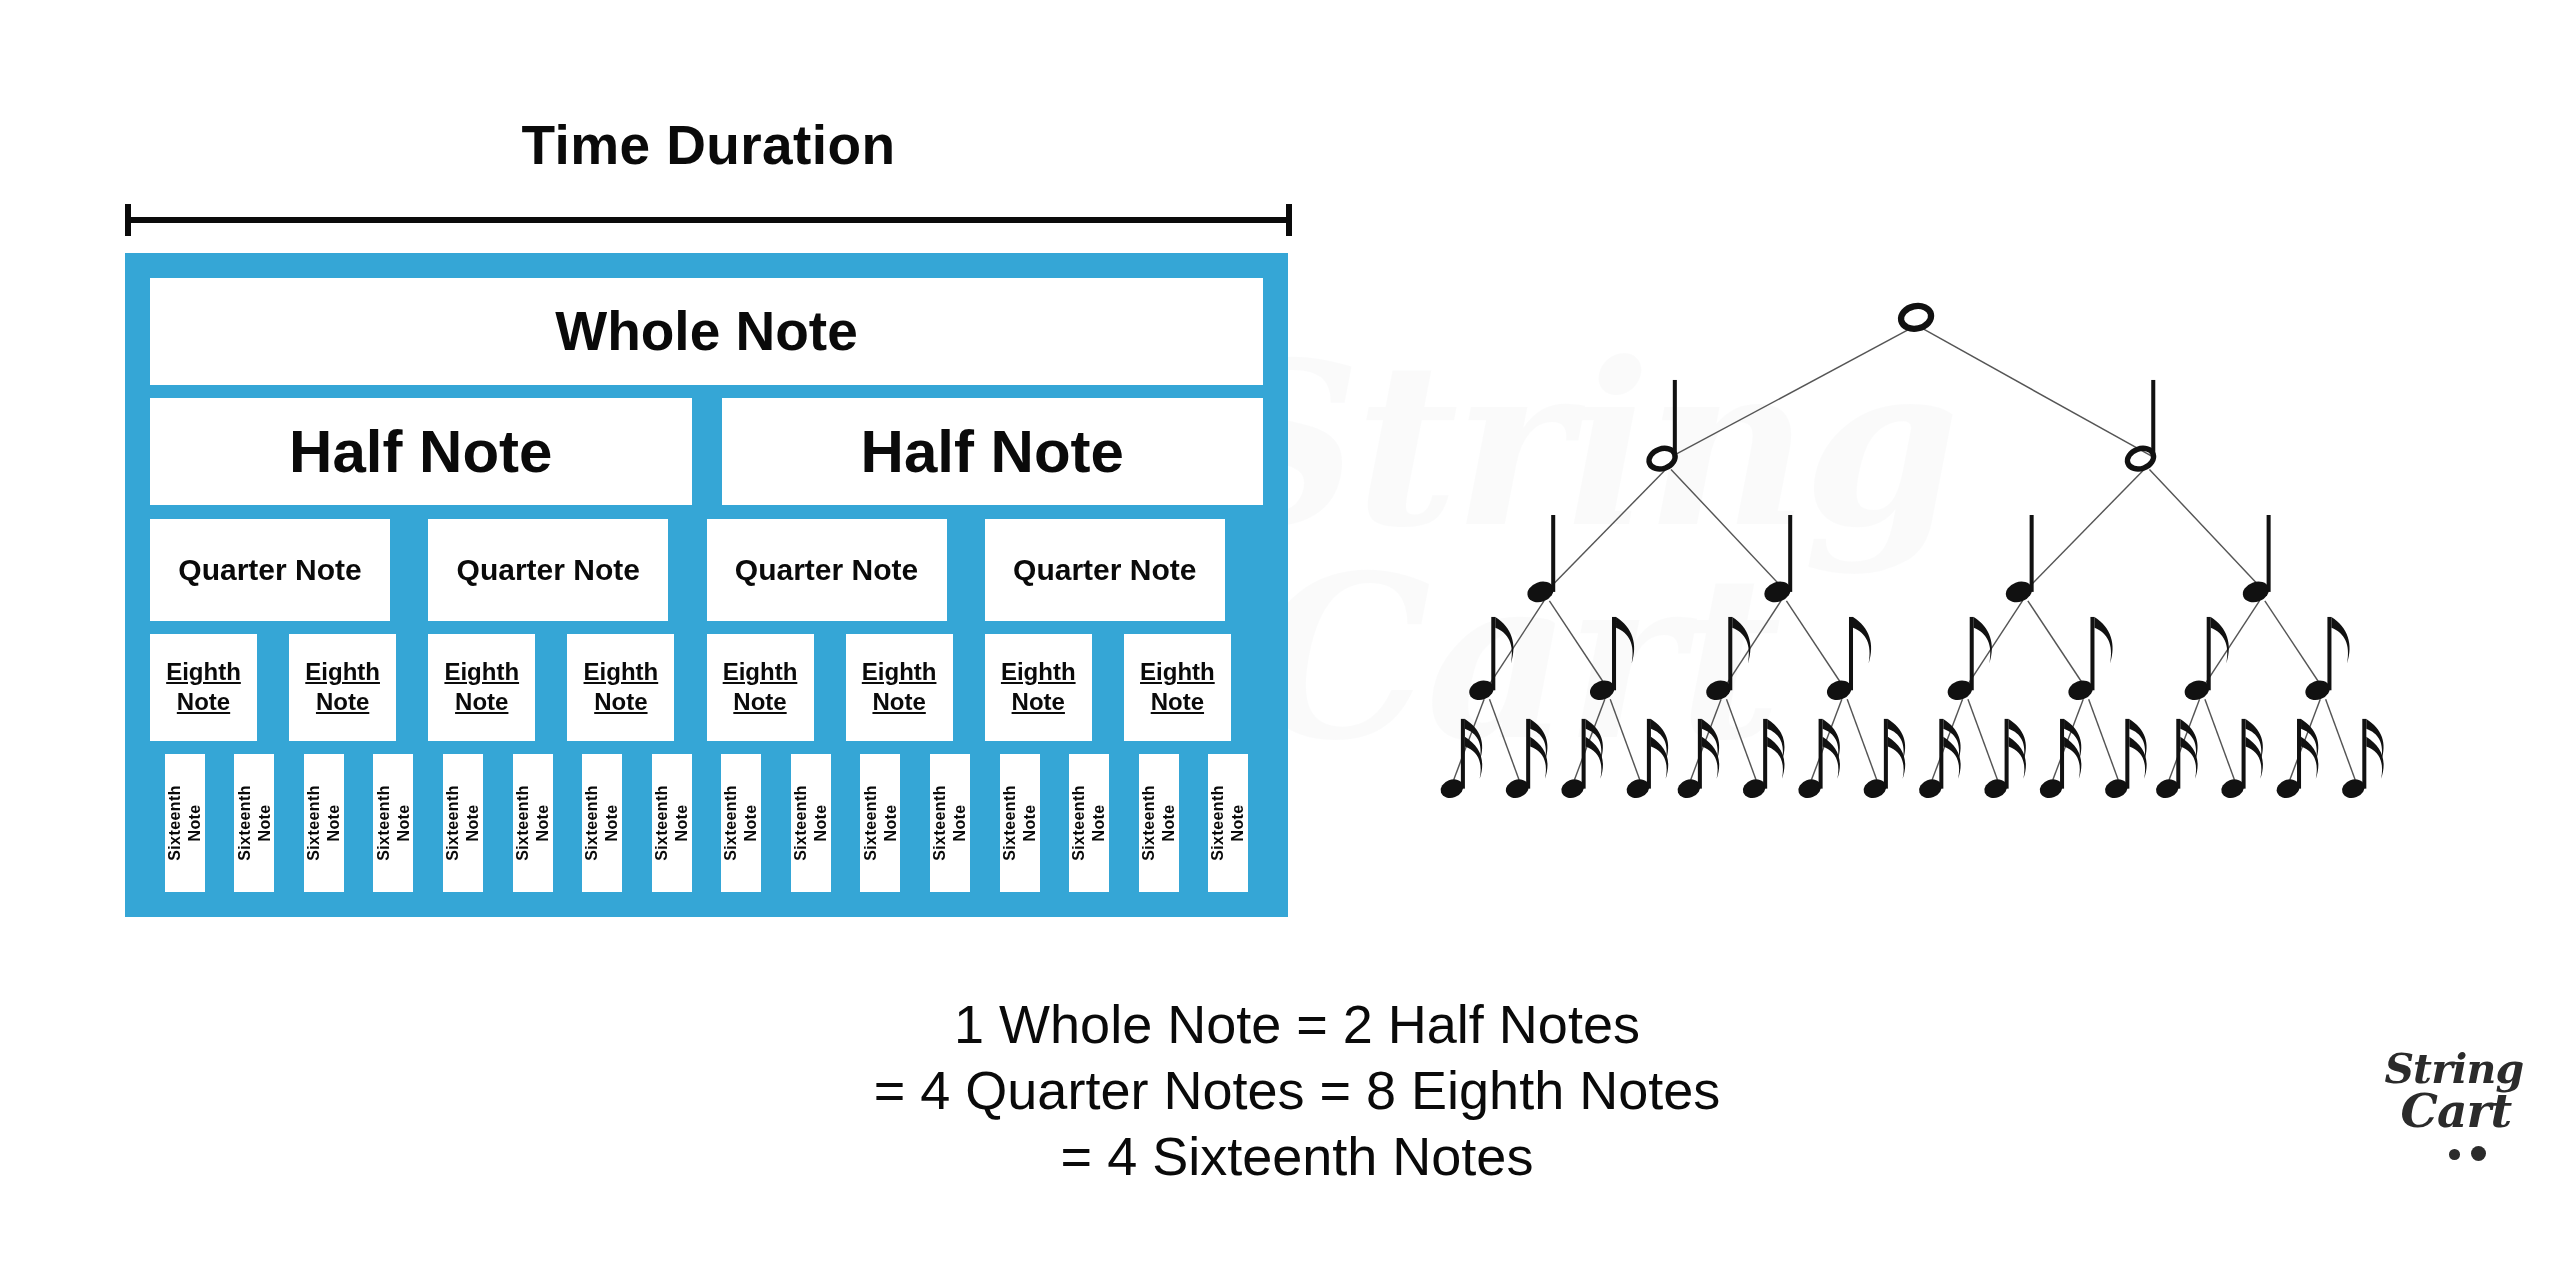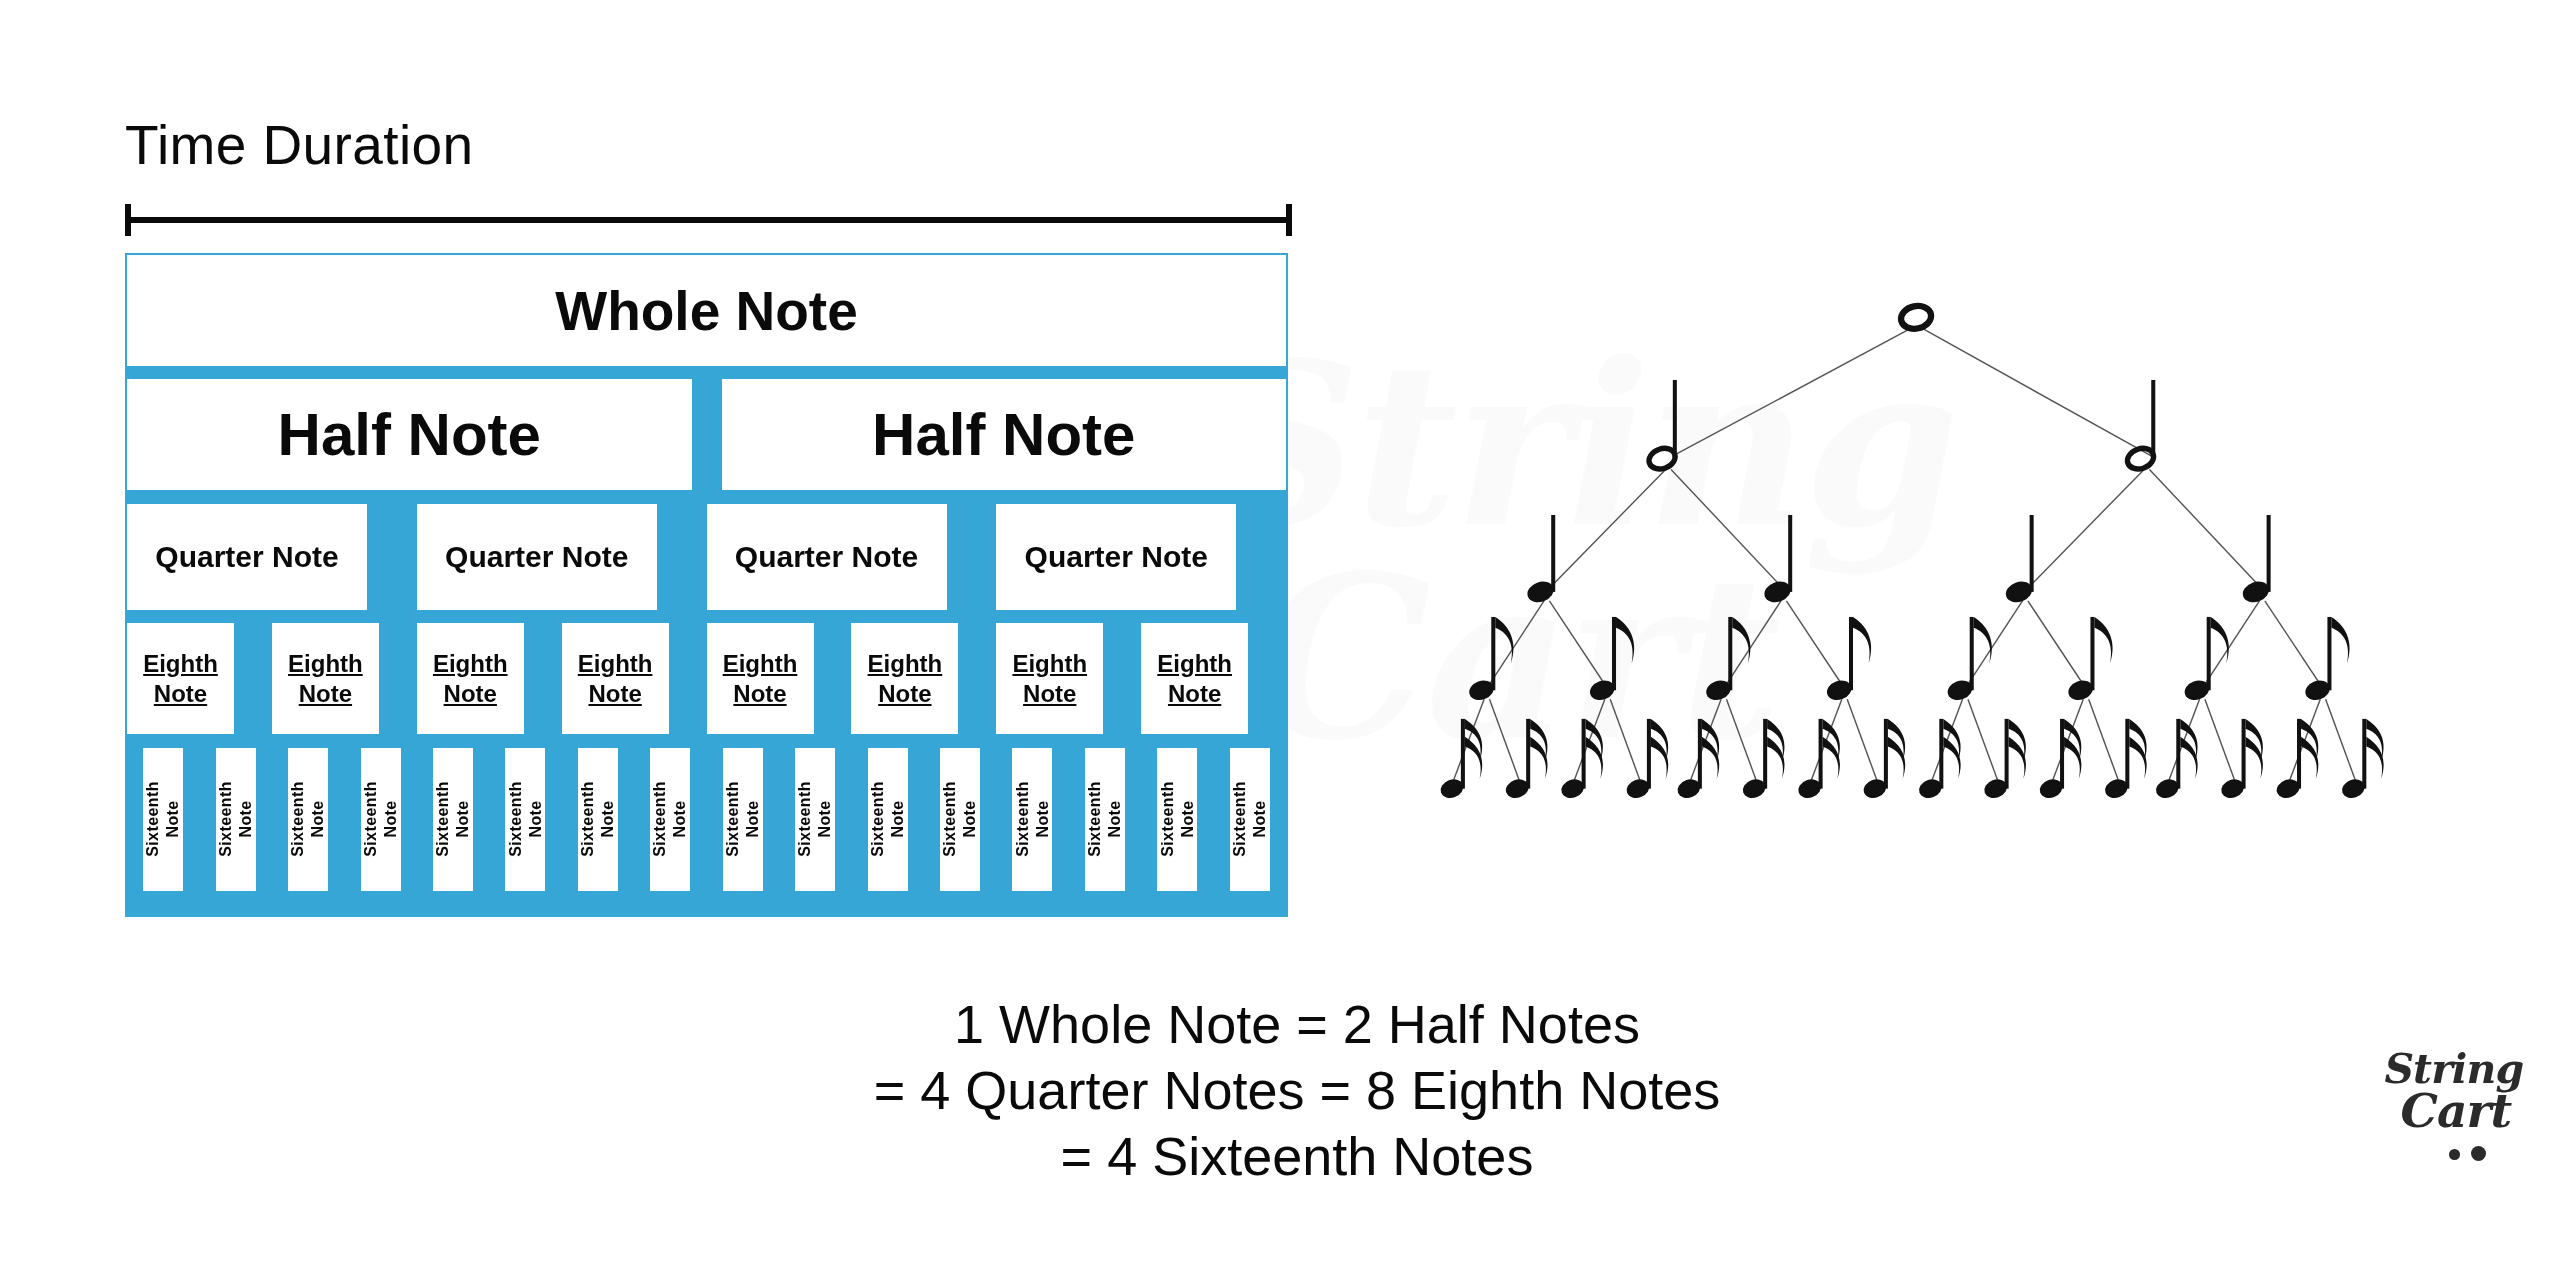--- a/index.html
+++ b/index.html
@@ -37,23 +37,23 @@
   }
   #watermark .wm-line1 { font-size: 224px; line-height: 0.95; }
   #watermark .wm-line2 { font-size: 224px; line-height: 0.95; margin-left: 54px; }
 
   
   #time-duration-title {
     position: absolute;
     left: 125px;
     top: 118px;
     width: 1167px;
-    text-align: left;
+    text-align: center;
     font-size: 55px;
-    font-weight: 400;
+    font-weight: 700;
     letter-spacing: 0.4px;
     line-height: 1;
   }
   #span-bar {
     position: absolute;
     left: 125px;
     top: 204px;
     width: 1167px;
     height: 32px;
   }
@@ -77,23 +77,24 @@
 
   
   #note-chart {
     position: absolute;
     left: 125px;
     top: 253px;
     width: 1163px;
     height: 664px;
     background: #35a6d6;
     box-sizing: border-box;
-    padding: 2px;
+    padding: 25px;
     display: flex;
     flex-direction: column;
+    justify-content: space-between;
   }
   .chart-row {
     display: flex;
     width: 100%;
     box-sizing: border-box;
   }
   .chart-row + .chart-row { margin-top: 13.4px; }
 
   .row-whole   { height: 111px; }
   .row-half    { height: 111px; }

